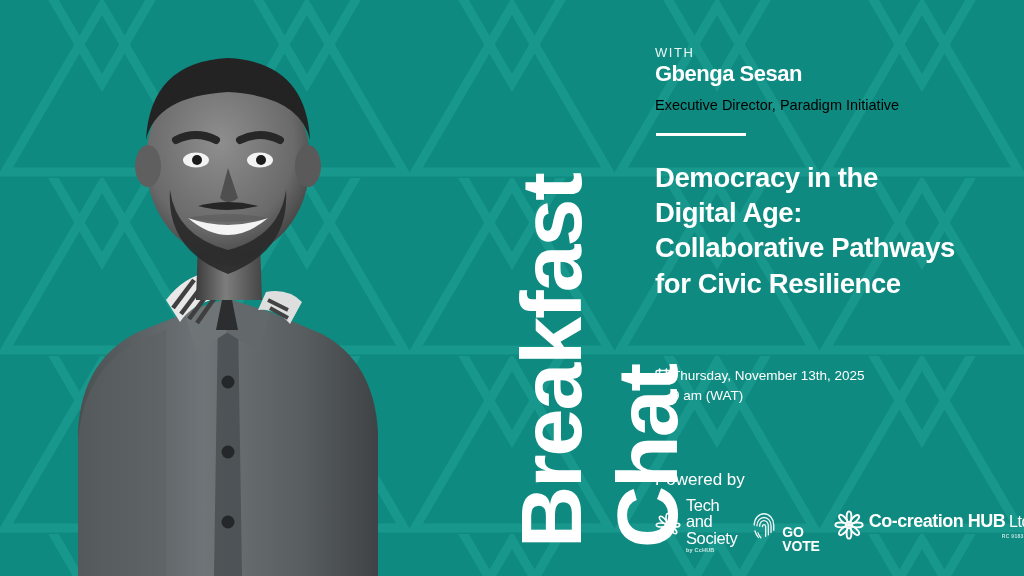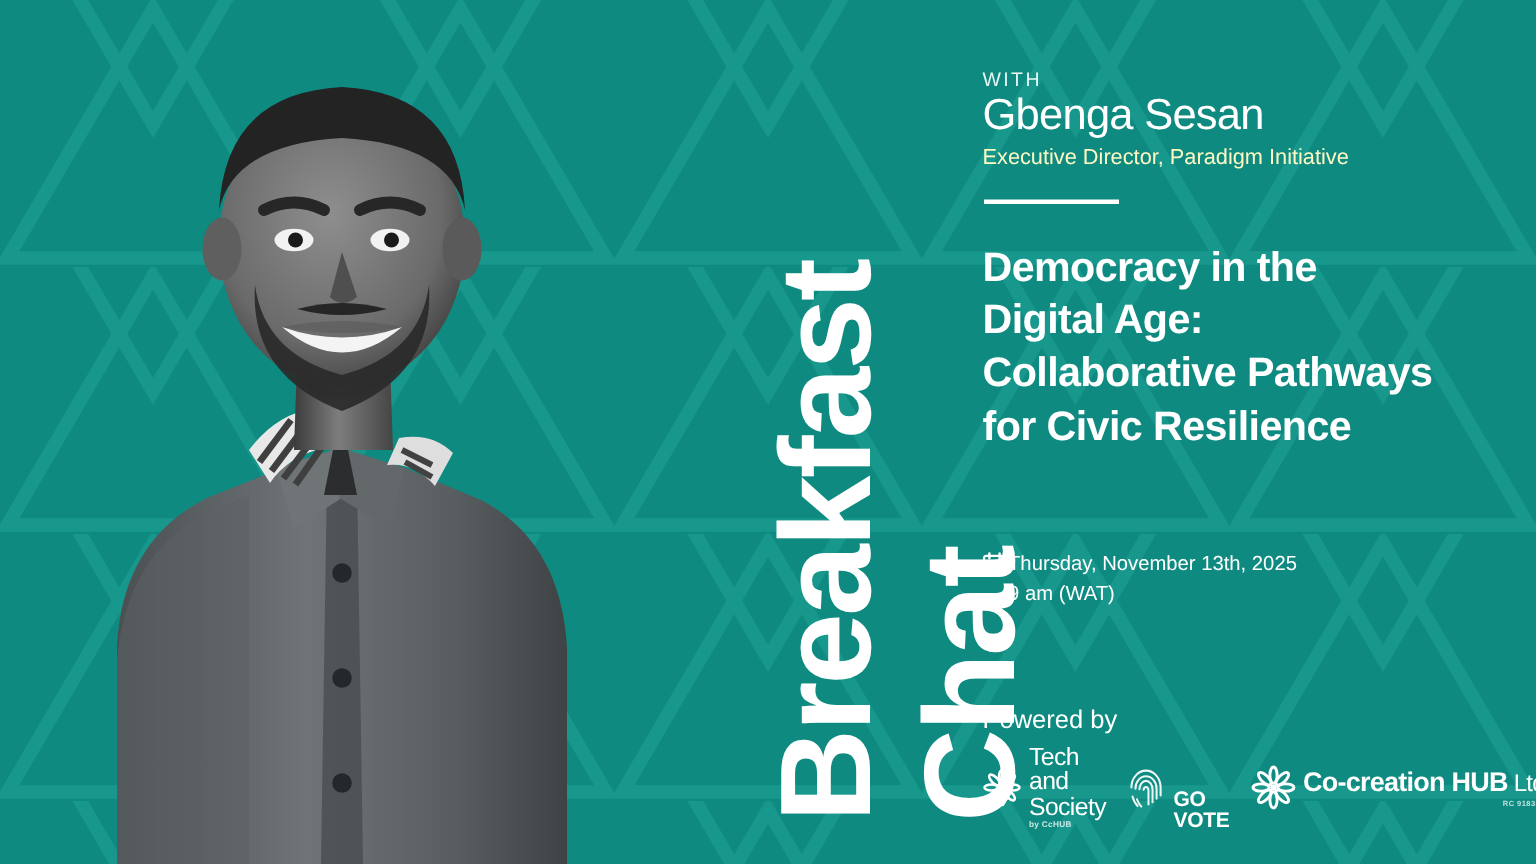--- a/index.html
+++ b/index.html
@@ -67,28 +67,28 @@
   }
 
   #with-label {
     position:absolute; top:45px; left:0;
     font-size:13px; font-weight:400;
     letter-spacing:1.6px;
     color:#e9f6f4;
   }
   #speaker-name {
     position:absolute; top:62px; left:0;
-    font-size:29px; font-weight:400;
+    font-size:22px; font-weight:700;
     letter-spacing:-0.5px;
     line-height:1.1;
   }
   #speaker-role {
     position:absolute; top:97px; left:0;
     font-size:14.5px; font-weight:400;
-    color:#fef9c3;
+    color:#000000;
   }
   #divider {
     position:absolute; top:133px; left:1px;
     width:90px; height:3px;
     background:#ffffff;
   }
 
   #talk-title {
     position:absolute; top:160px; left:0;
     font-size:27.5px; font-weight:700;

